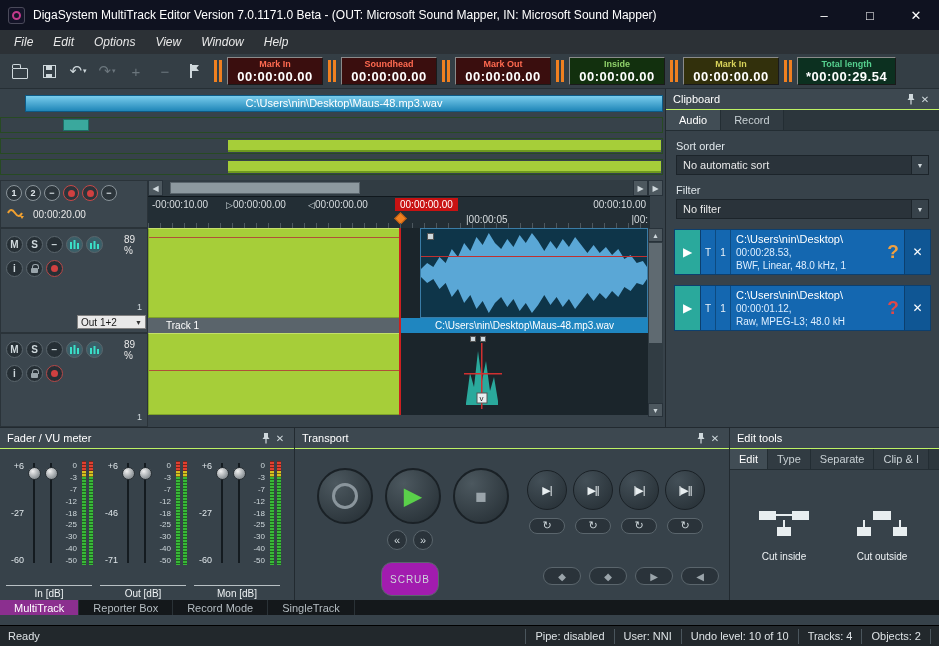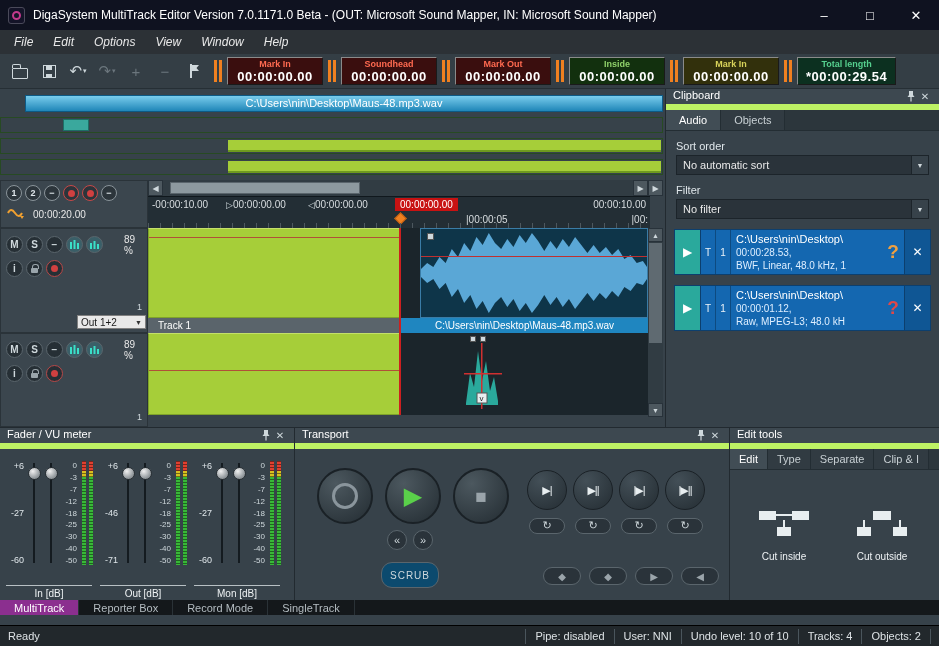--- a/index.html
+++ b/index.html
@@ -112,34 +112,34 @@
   .clip-green { position:absolute; left:0; top:0; width:253px; height:100%; background:#a6ce39;
                 border:1px solid #7fa32a; border-top-color:#c4e06a; }
   .t1-content .clip-green::after { content:""; position:absolute; left:0; right:0; top:8px; height:1px; background:#b05038; }
   .t2-content .clip-green::after { content:""; position:absolute; left:0; right:0; top:36px; height:1px; background:#b05038; }
   .clip-blue { position:absolute; left:272px; right:0; top:0; height:100%; background:#0e3549; border:1px solid #3a7ca6; }
   .clip-blue svg { position:absolute; inset:0; width:100%; height:100%; }
   .clip-blue .env-line { position:absolute; left:0; right:0; top:27px; height:1px; background:#c03030; z-index:2; }
   .handle-sq { position:absolute; width:7px; height:7px; background:#cfd8dc; border:1px solid #555; z-index:3; }
   .t1-footer { position:absolute; top:318px; left:148px; width:500px; height:15px; }
   .footer-name { position:absolute; left:0; width:253px; height:15px; background:#5a646b; color:#fff;
-                 font-size:10px; line-height:15px; padding-left:10px; }
+                 font-size:10px; line-height:15px; padding-left:18px; }
   .footer-file { position:absolute; left:253px; right:0; height:15px; background:#1f86c0; color:#fff;
                  font-size:10px; line-height:15px; text-align:center; }
   .playhead { position:absolute; left:399px; top:228px; width:2px; height:187px; background:#cc2020; z-index:5; }
   .teal-wave { position:absolute; left:316px; top:10px; width:38px; height:66px; }
   .v-scroll { position:absolute; left:648px; top:228px; width:15px; height:189px; background:#313c43; }
   .vs-btn { position:absolute; left:0; width:15px; height:14px; background:#4d585f; border:1px solid #28323a;
             color:#cfd8dc; font-size:7px; display:flex; align-items:center; justify-content:center; }
   .vs-up { top:0; } .vs-down { bottom:0; }
   .vs-thumb { position:absolute; left:1px; right:1px; top:15px; height:100px; background:#5f6a71; }
 
   
-  .panel-header { height:21px; display:flex; padding:0 7px;
-                  font-size:11px; color:#fff; background:#3d4850; border-bottom:6px solid #bef264; }
+  .panel-header { height:21px; display:flex; align-items:center; padding:0 7px;
+                  font-size:11px; color:#fff; background:#3d4850; border-bottom:1px solid #bef264; }
   .panel-header .spacer { flex:1; }
   .hdr-icon { display:flex; align-items:center; justify-content:center; width:14px; height:14px;
               color:#cfd8dc; font-size:10px; }
 
   
   .clipboard { position:absolute; left:665px; top:89px; width:274px; height:338px; background:#37424a;
                border-left:1px solid #222a30; }
   .cb-tabs { display:flex; background:#2c363c; border-bottom:1px solid #232d33; }
   .cb-tab { padding:4px 13px; font-size:11px; color:#c8d0d4; background:#313b42; border-right:1px solid #232d33; }
   .cb-tab.active { background:#414d55; color:#fff; }
@@ -191,22 +191,22 @@
   .big-btn .inner-ring { width:26px; height:26px; border-radius:50%; border:3px solid #8a959c; }
   .glyph-play { color:#5ad04a; font-size:24px; line-height:1; }
   .glyph-stop { color:#9aa4aa; font-size:19px; line-height:1; }
   .mid-btn { position:absolute; width:40px; height:40px; border-radius:50%; top:42px;
              background:radial-gradient(circle at 32% 26%, #434f57, #242d33); border:1px solid #1a2126;
              color:#e8eef0; font-size:11px; display:flex; align-items:center; justify-content:center; letter-spacing:-1px; }
   .loop-btn { position:absolute; top:90px; width:36px; height:16px; border-radius:8px; background:#2a333a;
               border:1px solid #5a656c; color:#cfd8dc; font-size:11px; line-height:13px; text-align:center; }
   .nav-btn { position:absolute; top:102px; width:20px; height:20px; border-radius:50%; background:#2a333a;
              border:1px solid #5a656c; color:#cfd8dc; font-size:11px; display:flex; align-items:center; justify-content:center; }
-  .scrub-btn { position:absolute; left:86px; top:134px; width:58px; height:26px; border-radius:11px;
-               background:#0c4a6e; border:1px solid #5a656c; color:#cfd8dc; font-size:10px; letter-spacing:1px;
+  .scrub-btn { position:absolute; left:86px; top:134px; width:58px; height:34px; border-radius:11px;
+               background:#a21caf; border:1px solid #5a656c; color:#cfd8dc; font-size:10px; letter-spacing:1px;
                display:flex; align-items:center; justify-content:center; }
   .sm-btn { position:absolute; top:139px; width:38px; height:18px; border-radius:9px; background:#2a333a;
             border:1px solid #5a656c; color:#9aa4aa; font-size:10px; display:flex; align-items:center; justify-content:center; }
 
   
   .edittools-panel { position:absolute; left:730px; top:427px; width:209px; height:173px; background:#37424a;
                      border-top:1px solid #222a30; }
   .et-tabs { display:flex; background:#2c363c; border-bottom:1px solid #232d33; overflow:hidden; }
   .et-tab { padding:4px 9px; font-size:11px; color:#c8d0d4; background:#313b42; border-right:1px solid #232d33;
             white-space:nowrap; }
@@ -483,21 +483,21 @@
       <span class="hdr-icon">
         <svg width="10" height="11" viewBox="0 0 10 11">
             <path d="M3 0 h4 v4 l1.5 2 h-7 L3 4 Z" fill="#cfd8dc"></path>
             <rect x="4.4" y="6" width="1.2" height="4.5" fill="#cfd8dc"></rect>
           </svg>
       </span>
       <span class="hdr-icon">✕</span>
     </div>
     <div class="cb-tabs">
       <span class="cb-tab active">Audio</span>
-      <span class="cb-tab">Objects</span>
+      <span class="cb-tab">Record</span>
     </div>
     <div class="cb-label">Sort order</div>
     <div class="cb-select">
       <span class="sel-text">No automatic sort</span>
       <span class="sel-arrow">▼</span>
     </div>
     <div class="cb-label">Filter</div>
     <div class="cb-select">
       <span class="sel-text">No filter</span>
       <span class="sel-arrow">▼</span>

